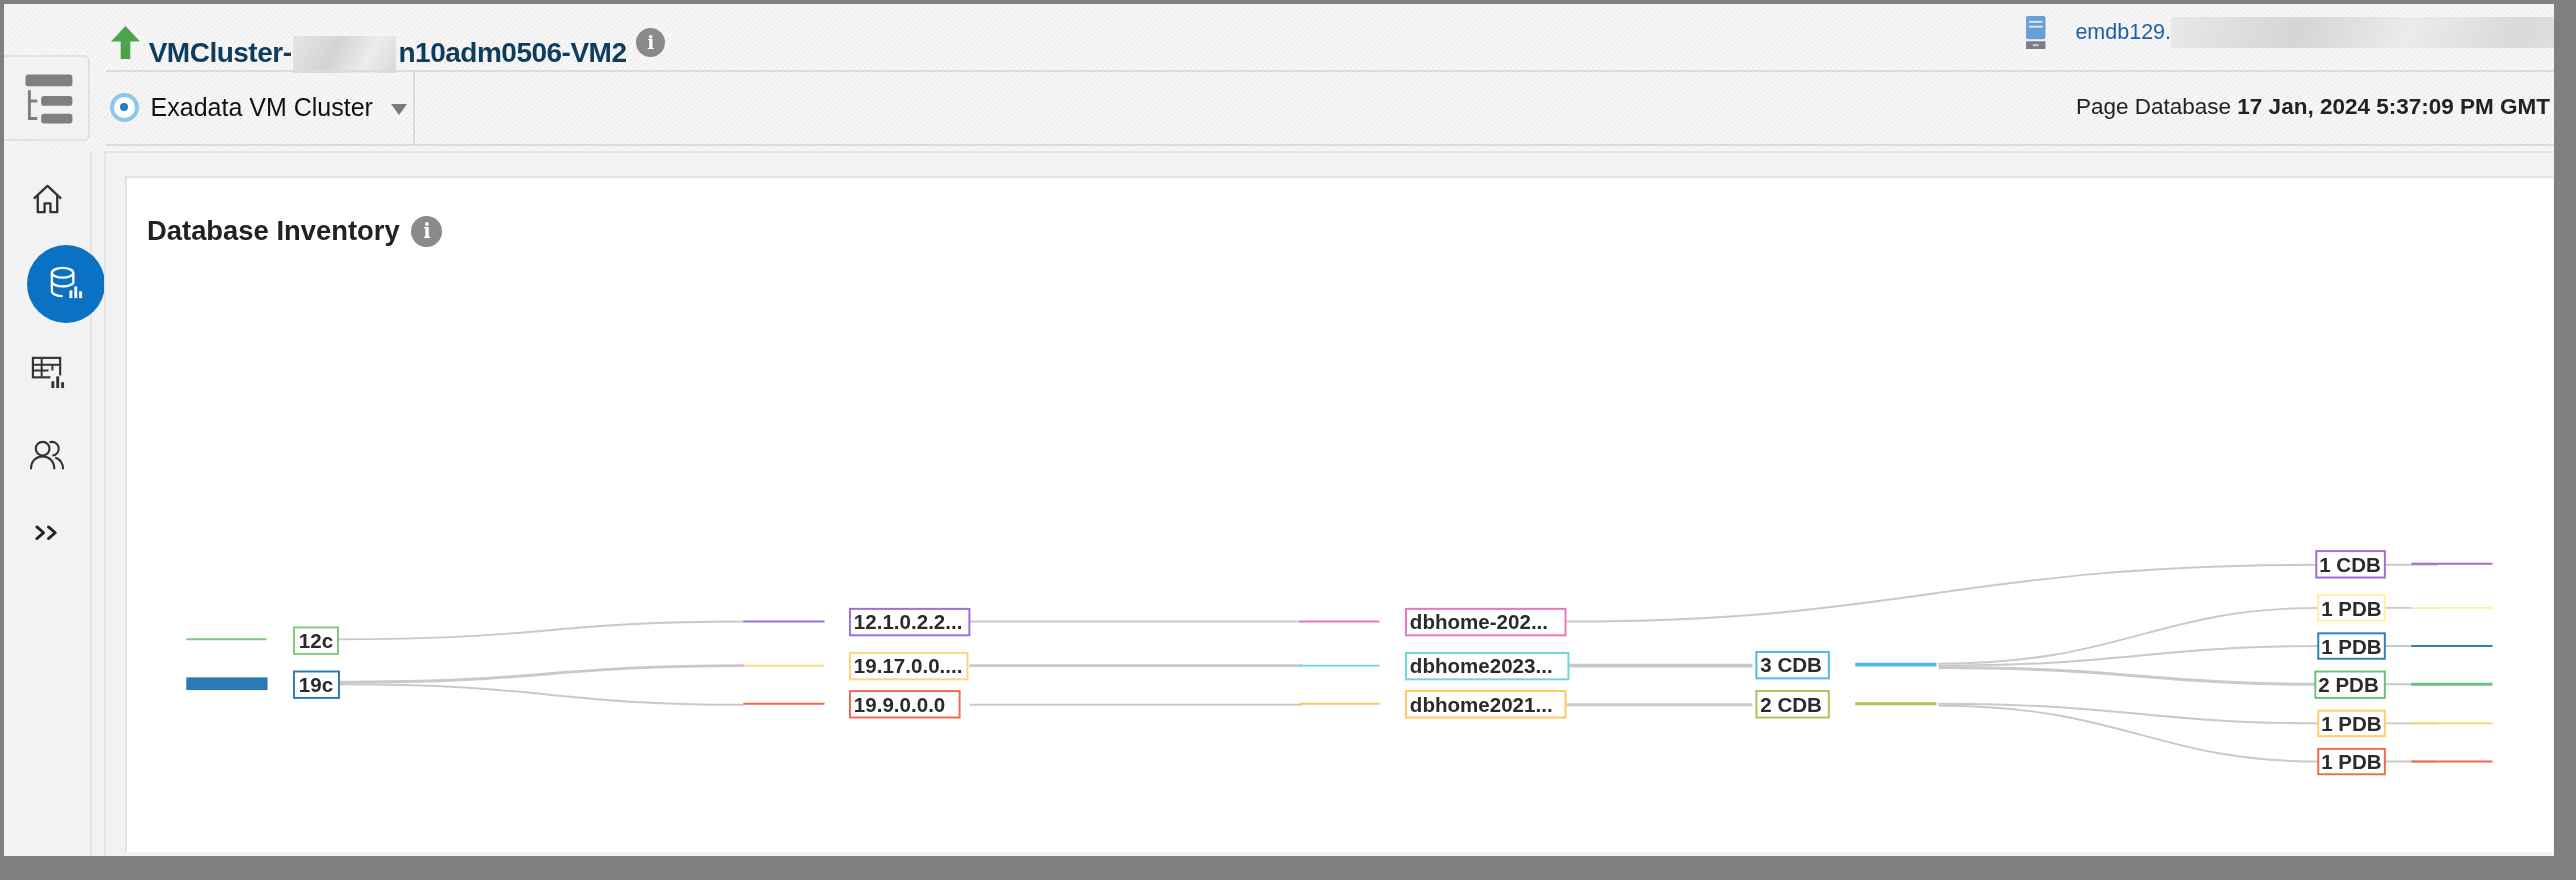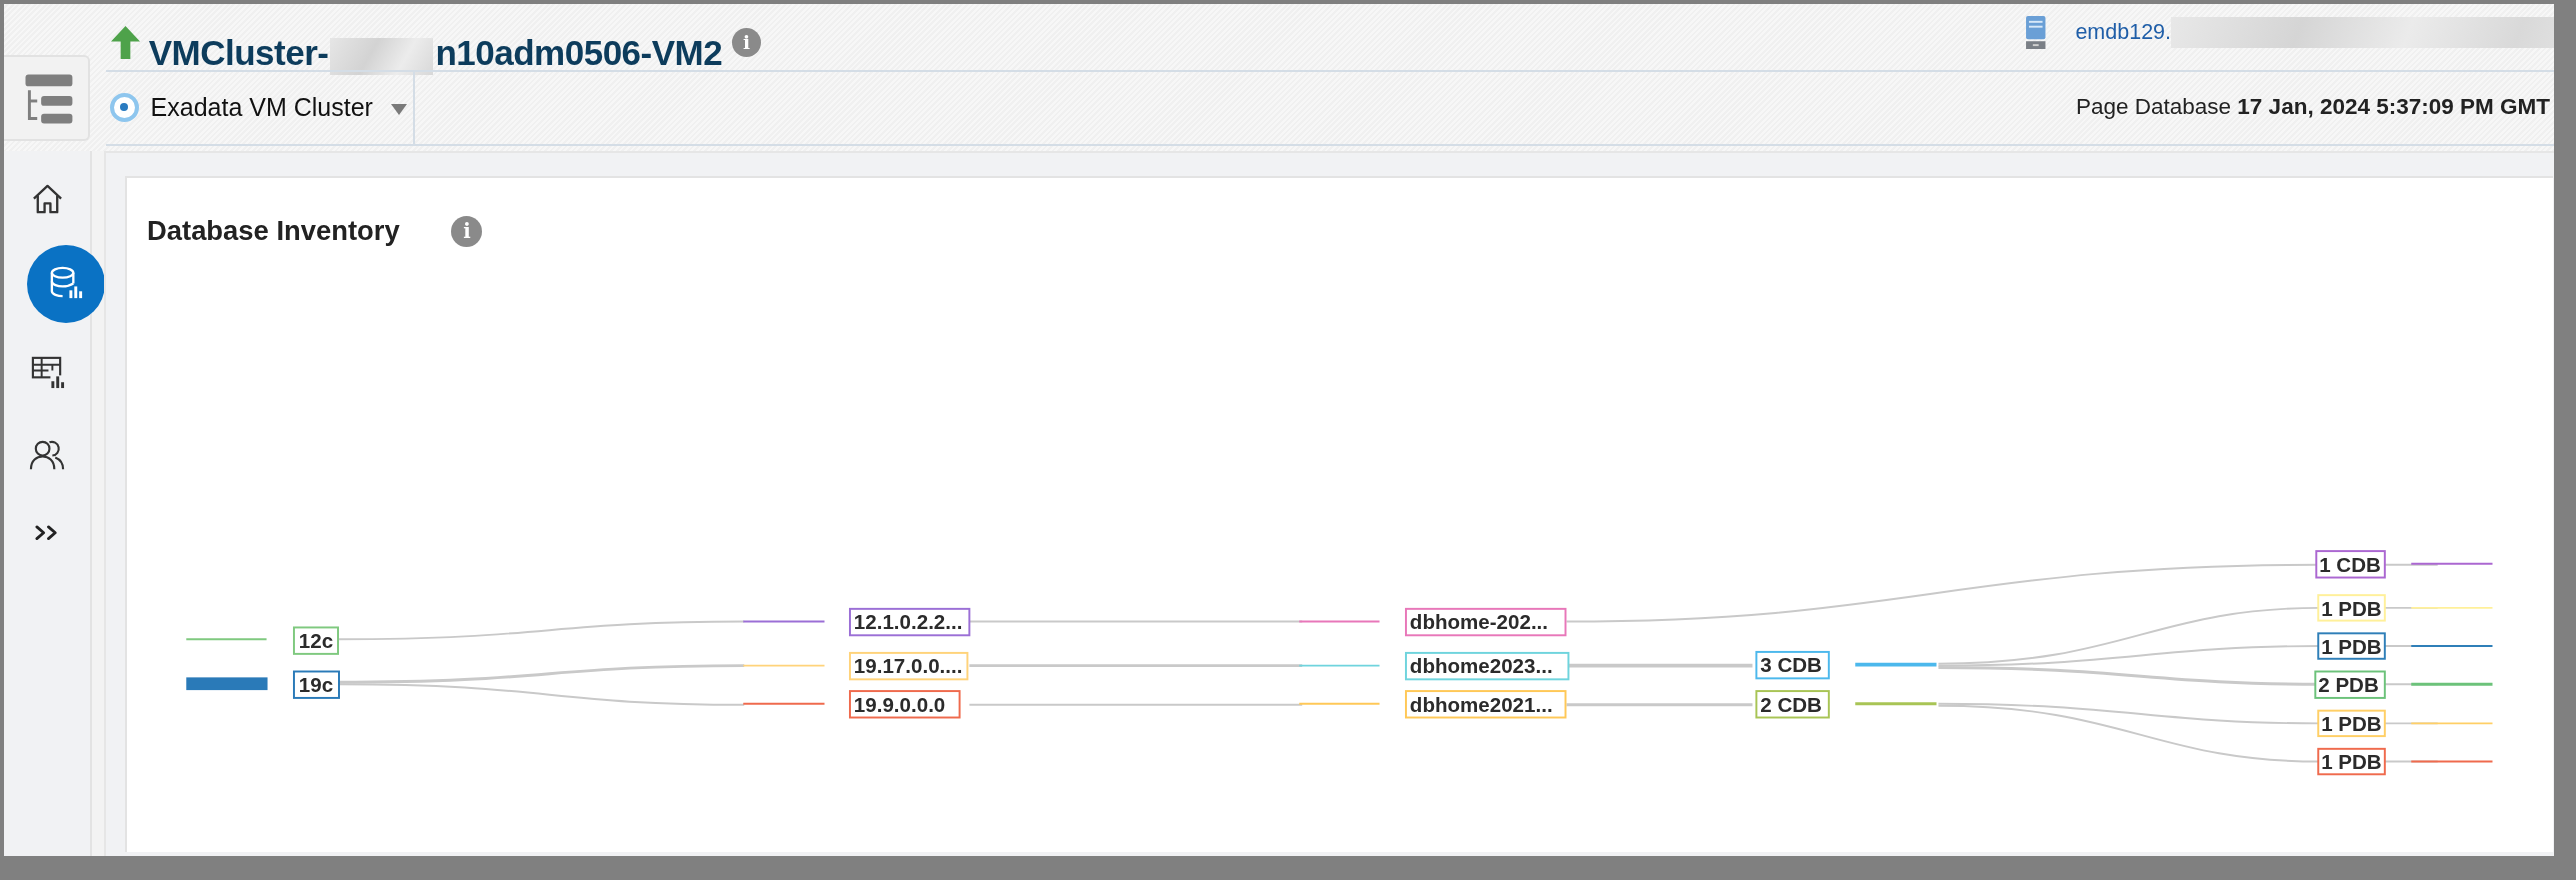--- a/index.html
+++ b/index.html
@@ -7,21 +7,21 @@
   .window {
     position: absolute; left: 3.9px; top: 3.9px; width: 2550px; height: 852px;
     background: #f3f3f3; overflow: hidden;
   }
   .header {
     position: absolute; left: 0; top: 0; width: 100%; height: 147px;
     background: repeating-linear-gradient(135deg, #f7f7f7 0 2px, #f0f0f0 2px 3.9px);
   }
   .title-row { position: absolute; left: 106px; top: 13.7px; height: 49px; display: flex; align-items: center; }
   .up-arrow { width: 31px; height: 35px; margin-right: 7.8px; }
-  .page-title { font-size: 35px; font-weight: bold; color: #0d3c5c; letter-spacing: -0.5px; margin-top: 24px; }
+  .page-title { font-size: 28px; font-weight: bold; color: #0d3c5c; letter-spacing: -0.5px; margin-top: 24px; }
   .redact { display: inline-block; width: 103px; height: 37px; background: linear-gradient(120deg,#e6e6e6,#d3d3d3 40%,#ececec 70%,#d8d8d8); vertical-align: middle; margin: 0 2px; }
   .info-icon {
     display: inline-flex; align-items: center; justify-content: center;
     width: 29px; height: 29px; border-radius: 50%; background: #8a8a8a; color: #fff;
     font-family: "DejaVu Serif", serif; font-weight: bold; font-size: 18.6px; margin-left: 9.8px;
   }
   .hline { position: absolute; height: 2px; background: #d4dde6; }
   .vline { position: absolute; width: 2px; background: #d4dde6; }
   .tree-toggle {
     position: absolute; left: 0; top: 51px; width: 86px; height: 86px;
@@ -40,21 +40,21 @@
   .server-link .redact2 { display: inline-block; width: 431px; height: 31px; background: linear-gradient(110deg,#e8e8e8,#d5d5d5 30%,#ebebeb 55%,#d9d9d9 80%,#e6e6e6); }
   .refresh { position: absolute; right: 3.9px; top: 90px; font-size: 22.5px; color: #222; white-space: nowrap; }
   .refresh b { font-weight: bold; }
 
   .sidebar { position: absolute; left: 0; top: 147px; width: 88px; height: 705px; background: #f1f2f4; border-right: 2px solid #e3e3e3; }
   .nav-item { position: absolute; left: 0; width: 88px; height: 78px; display: flex; align-items: center; justify-content: center; }
   .nav-item.active { left: 23.5px; width: 78px; height: 78px; border-radius: 50%; background: #0a72c4; }
 
   .content-outer { position: absolute; left: 100px; top: 147px; width: 2458px; height: 705px; background: #f1f2f4; border-left: 2px solid #e6e6e6; border-top: 2px solid #e6e6e6; }
   .card { position: absolute; left: 125px; top: 176px; width: 2428px; height: 676px; background: #fff; border-left: 2px solid #e3e3e3; border-top: 2px solid #e3e3e3; }
-  .card-title { position: absolute; left: 147px; top: 215px; display: flex; align-items: center; gap: 40px; }
+  .card-title { position: absolute; left: 147px; top: 215px; display: flex; align-items: center; }
   .card-title span.t { font-size: 27.4px; font-weight: bold; color: #222; }
   .card-title .info-icon { width: 31px; height: 31px; font-size: 19.6px; margin-left: 11.7px; }
 
   svg.chart { position: absolute; left: 0; top: 0; }
   .node-label { font-family: "Liberation Sans", sans-serif; font-weight: bold; font-size: 21px; fill: #2b2b2b; }
 </style>
 </head>
 <body>
 
 <div class="window">

